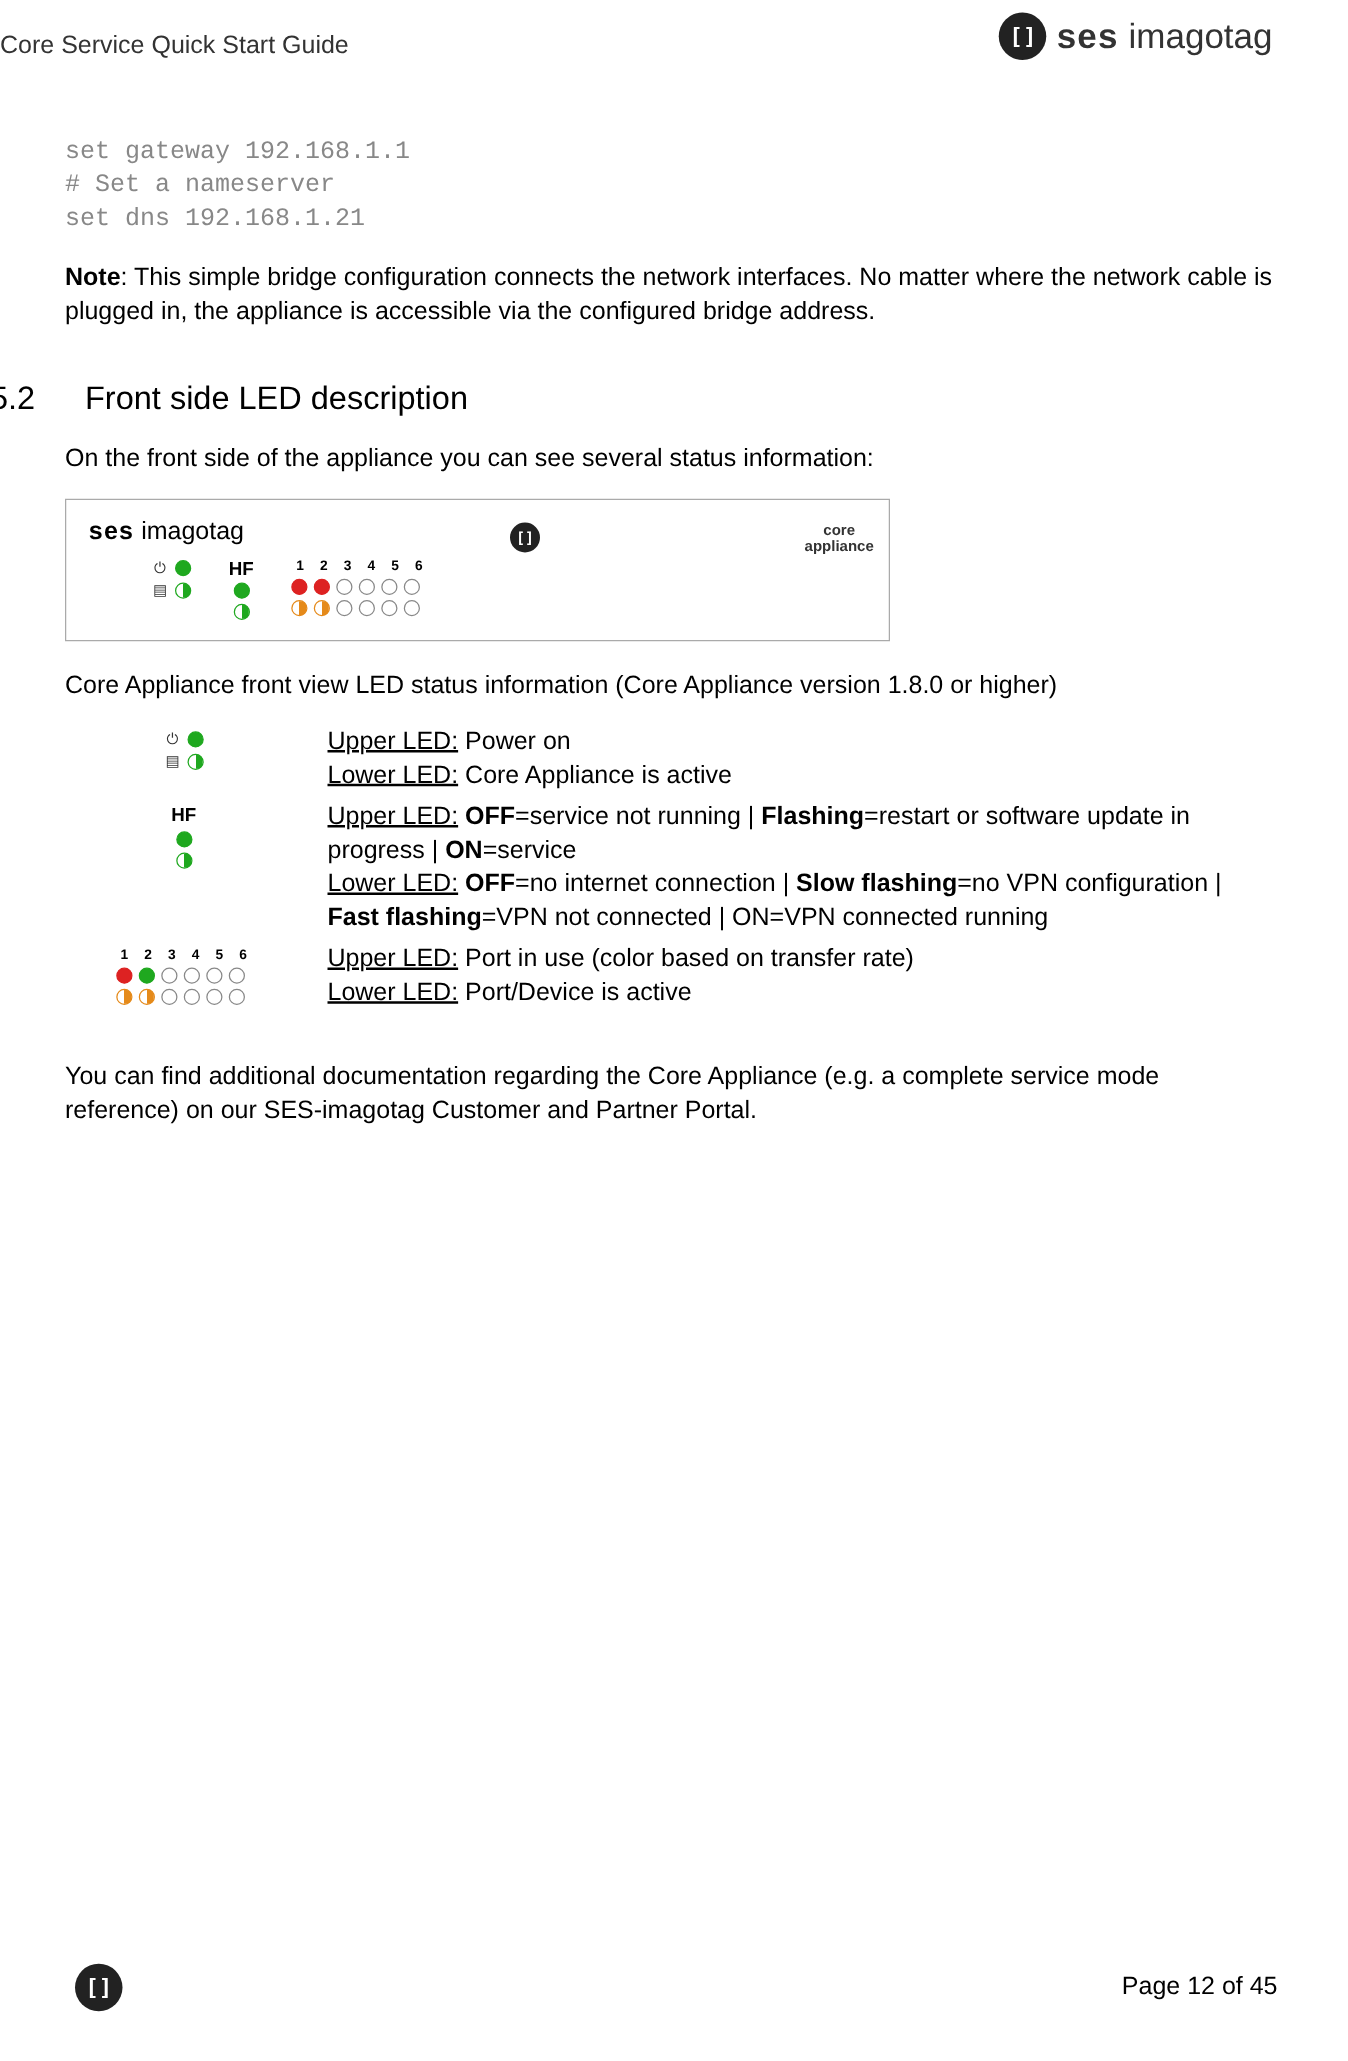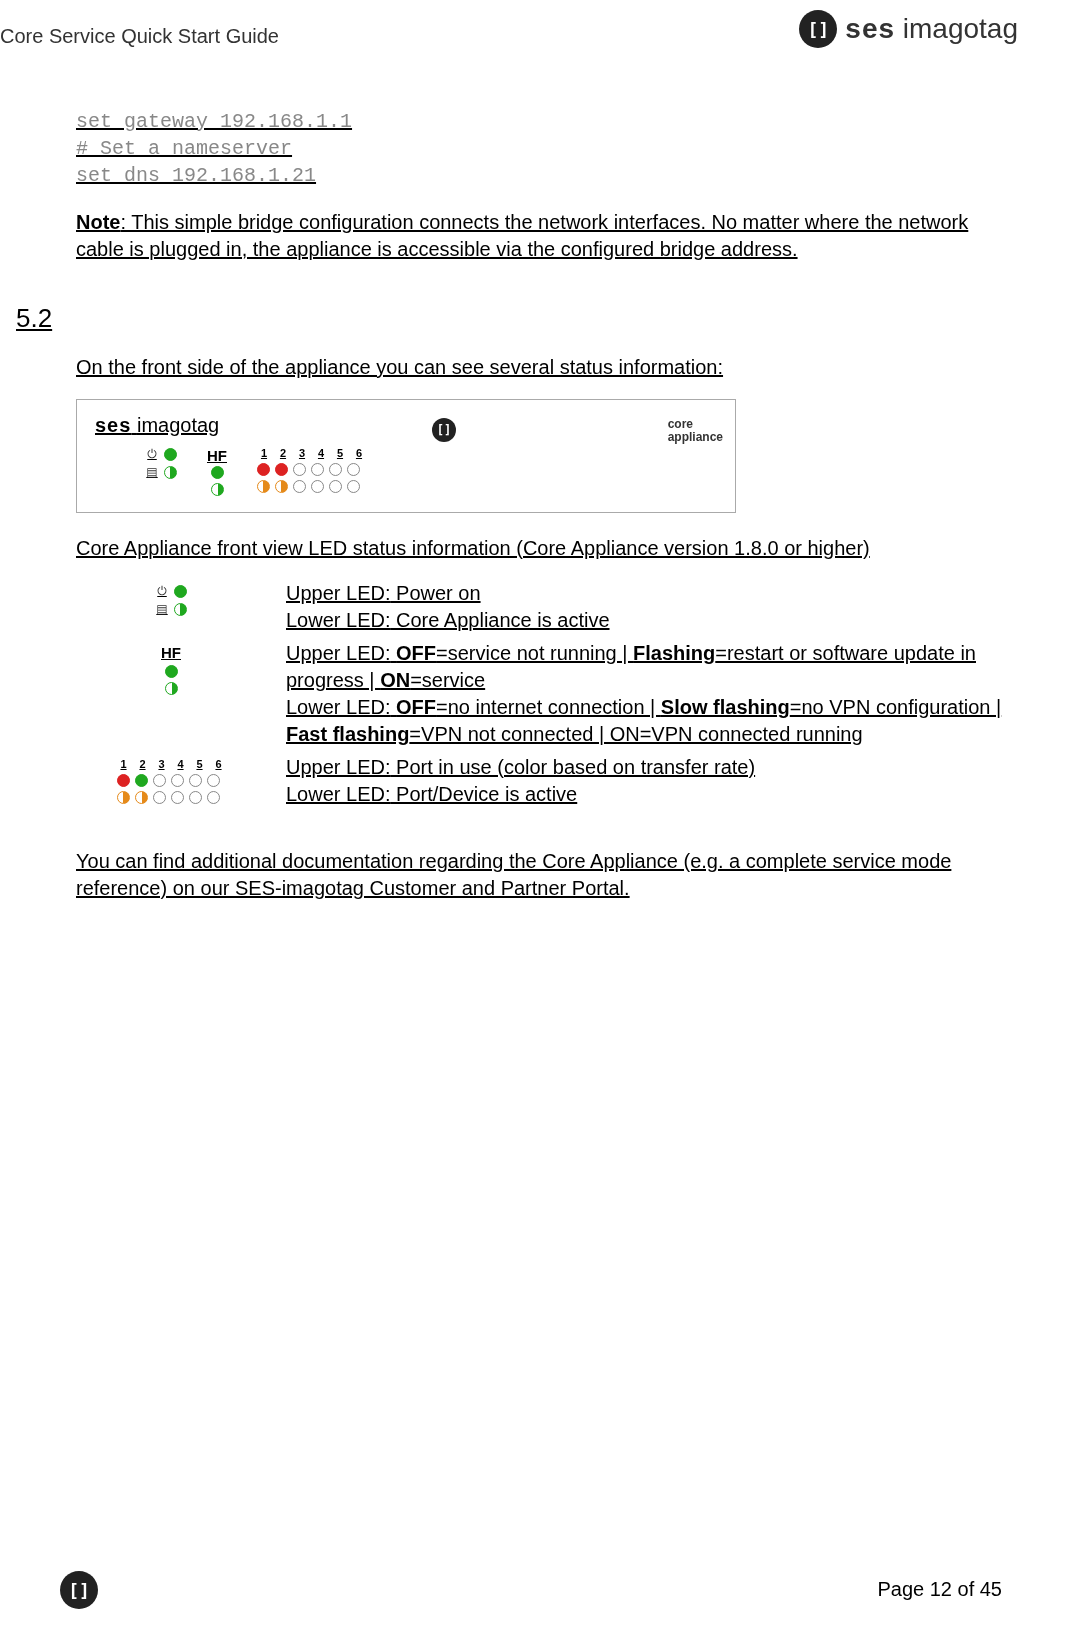--- a/index.html
+++ b/index.html
@@ -40,22 +40,21 @@
     align-items: center;
     justify-content: center;
     color: #fff;
     font-family: monospace;
     font-weight: bold;
     font-size: 18px;
   }
   .logo-ses { font-weight: 700; letter-spacing: 1px; }
   .logo-imagotag { font-weight: 300; }
   .content {
-    padding-left: 76px;
-    text-decoration: underline;
+    padding-left: 52px;
   }
   .codeblock {
     font-family: "Courier New", monospace;
     font-size: 20px;
     color: #888;
     white-space: pre;
     line-height: 1.35;
     margin: 50px 0 20px 0;
   }
   .note-para {
@@ -100,21 +99,21 @@
   }
   .panel-brand .b { font-weight: 700; letter-spacing: 1px; }
   .panel-center-logo {
     width: 24px; height: 24px; background:#222; border-radius:50%;
     display:flex; align-items:center; justify-content:center;
     color:#fff; font-family:monospace; font-size:12px; font-weight:bold;
     position:absolute; left:355px; top:18px;
   }
   .panel-right-label {
     font-size: 12px; font-weight:700; color:#333; line-height:1.1;
-    text-align:left;
+    text-align:center;
     position:absolute; right:12px; top:18px;
   }
   .panel-leds {
     display:flex; gap:30px; margin-top:10px; margin-left:50px;
   }
   .sym { font-size:12px; width:14px; text-align:center; color:#333;}
   .num { font-size:11px; font-weight:700; width:14px; text-align:center;}
   .hf  { font-size:15px; font-weight:700; text-align:center;}
   .dot {
     width:13px; height:13px; border-radius:50%;
@@ -145,21 +144,21 @@
   .u { text-decoration: underline; }
   b { font-weight:700;text-align:center; }
 
   .footer-logo {
     position:absolute; left:60px; bottom:40px;
     width:38px; height:38px; background:#222; border-radius:50%;
     display:flex; align-items:center; justify-content:center;
     color:#fff; font-family:monospace; font-weight:bold; font-size:18px;
   }
   .footer-page {
-    position:absolute; right:76px; bottom:48px;
+    position:absolute; right:56px; bottom:48px;
     font-size:20px;
   }
   .led-block { display:flex; flex-direction:column; gap:4px;}
   .mini-row { display:flex; gap:5px; align-items:center;}
   .mini-nums{ display:flex; gap:5px;}
 </style>
 </head>
 <body>
 
 <div class="header">
@@ -178,20 +177,21 @@
   <div class="codeblock">set gateway 192.168.1.1
 # Set a nameserver
 set dns 192.168.1.21</div>
 
   <p class="note-para">
     <b>Note</b><span>: This simple bridge configuration connects the network interfaces. No matter where the network cable is plugged in, the appliance is accessible via the configured bridge address.</span>
   </p>
 
   <div class="section">
     <div class="sec-num">5.2</div>
+    <div class="sec-title">Front side LED description</div>
   </div>
 
   <p class="body-text">On the front side of the appliance you can see several status information:</p>
 
   <div class="front-panel">
     <div class="panel-top">
       <span class="panel-brand">
         <span class="b">ses</span>
         <span>imagotag</span>
       </span>

